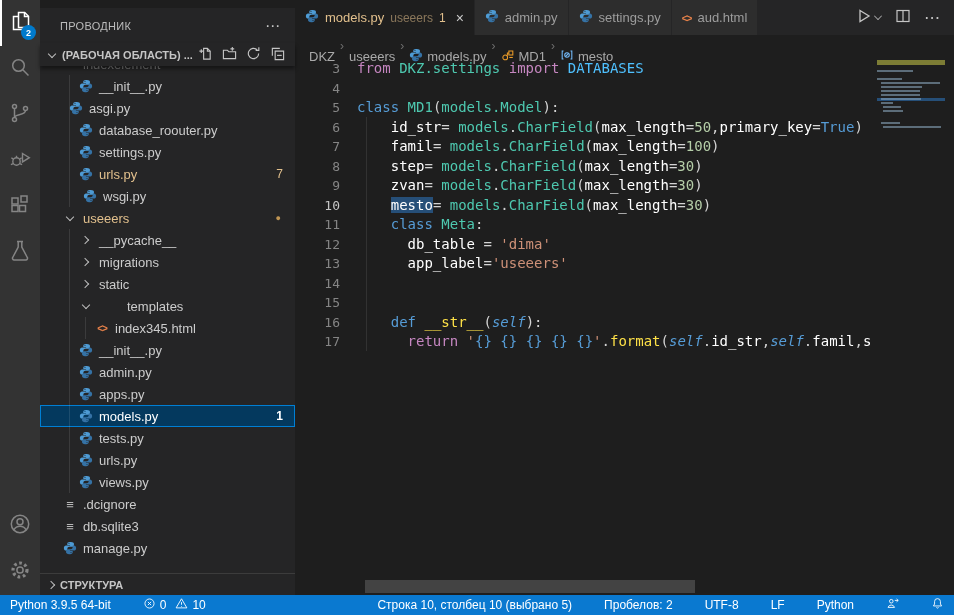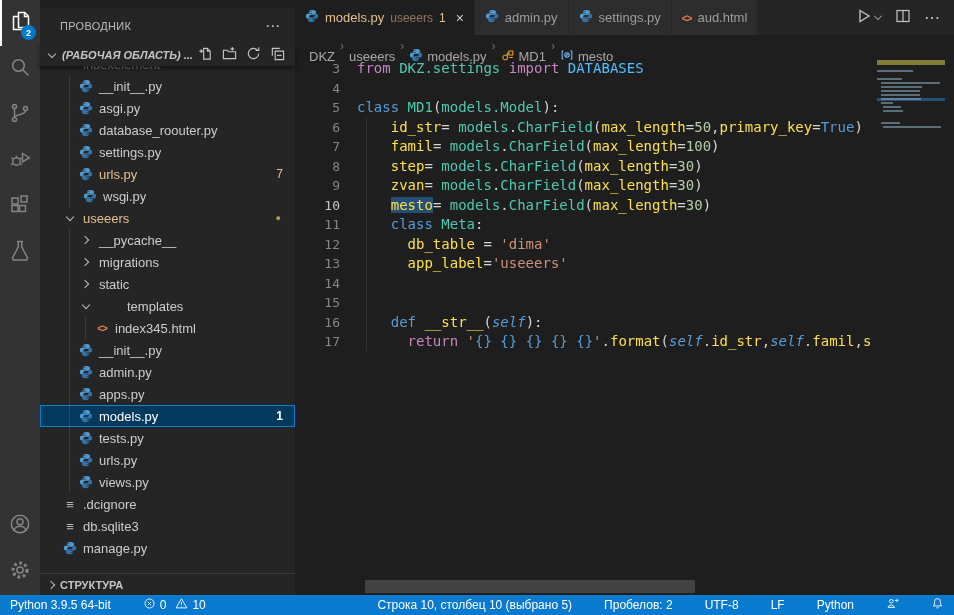--- a/index.html
+++ b/index.html
@@ -21,21 +21,21 @@
               display:flex; align-items:center; justify-content:center; padding:0 2px; }
 
   
   .sidebar { width:255px; background:#252526; color:#cccccc; display:flex; flex-direction:column;
              font-size:13px; flex:none;margin-top:8px; }
   .sb-title { height:35px; flex:none; display:flex; align-items:center; padding:0 14px 0 20px;
               font-size:11px; color:#bbbbbb; letter-spacing:.3px; }
   .sb-more { margin-left:auto; color:#c5c5c5; font-size:15px; letter-spacing:1px; cursor:pointer; }
   .ws-header { height:23px; flex:none; display:flex; align-items:center; font-weight:bold;
                font-size:11px; color:#c5c5c5; padding:0 10px 0 4px;
-               box-shadow:0 3px 4px rgba(0,0,0,.45); position:relative; z-index:3;font-style:italic; }
+               box-shadow:0 3px 4px rgba(0,0,0,.45); position:relative; z-index:3; }
   .ws-label { margin-left:2px; white-space:nowrap; overflow:hidden; }
   .ws-icons { margin-left:auto; display:flex; gap:9px; }
   .ws-icons svg { width:15px; height:15px; color:#c5c5c5; cursor:pointer; }
 
   .tree { flex:1; overflow:hidden; position:relative; }
   .tree-clip { height:9px; overflow:hidden; }
   .tree-clip .tree-row { margin-top:-13px; color:#7b7b7b; }
   .tree-row { height:22px; display:flex; align-items:center; cursor:pointer; position:relative; }
   .tree-row.selected { background:#04395e; color:#ffffff; outline:1px solid #007fd4; outline-offset:-1px; }
   .chev { width:16px; height:16px; flex:none; display:flex; align-items:center; justify-content:center; }
@@ -82,21 +82,21 @@
 
   .editor-body { flex:1; position:relative; overflow:hidden;
                  font-family:"DejaVu Sans Mono","Liberation Mono",monospace;
                  font-size:14px; line-height:19.5px; }
   #code { position:absolute; top:2px; left:0; right:79px; overflow:hidden; }
   .cl { display:flex; height:19.5px; }
   .ln { width:62px; flex:none; text-align:right; padding-right:17px; color:#858585; font-size:13px; }
   .cl.cur .ln { color:#c6c6c6; }
   .lc { white-space:pre; }
   .lc span { white-space:pre; }
-  .tk-ctrl{color:#C586C0}.tk-kw{color:#569CD6}.tk-type{color:#4EC9B0}.tk-var{color:#fde047}
+  .tk-ctrl{color:#C586C0}.tk-kw{color:#569CD6}.tk-type{color:#4EC9B0}.tk-var{color:#ffffff}
   .tk-const{color:#4FC1FF}.tk-num{color:#B5CEA8}.tk-str{color:#CE9178}.tk-fn{color:#fde047}
   .tk-pl{color:#D4D4D4}.tk-self{color:#569CD6;font-style:italic}.tk-fmt{color:#569CD6}
   .tk-sel{background:#264F78}
   .iguide { position:absolute; width:1px; background:rgba(255,255,255,.09); }
 
   .minimap { position:absolute; top:3px; right:9px; width:68px; }
   .mm-row { height:3px; margin-bottom:1px; position:relative; }
   .mm-bar { height:2px; background:rgba(133,161,184,.6); }
   .mm-row.olive { background:#7d7d35; height:5px; }
   .mm-row.selrow { background:#264f78; }
@@ -243,21 +243,21 @@
         <div class="tguide" style="left:45px;top:251px;height:22px"></div>
       <div class="tree-row" style="padding-left: 38px;">
             <span class="fi">
               <svg viewBox="0 0 32 32">
                 <path fill="#4e9bd4" d="M15.9 2c-4.3 0-6.1 1.8-6.1 4.3V9h6.3v1.1H6.9C4.2 10.1 2 12 2 16s2.2 5.9 4.9 5.9h3V18c0-2.6 2.1-4.6 4.7-4.6h6.3c2.3 0 4.1-1.9 4.1-4.2V6.3C25 3.8 22.3 2 18 2h-2.1zm-2.2 2.6c.7 0 1.2.5 1.2 1.2s-.5 1.2-1.2 1.2-1.2-.5-1.2-1.2.5-1.2 1.2-1.2z"></path>
                 <path fill="#3572a5" d="M16.1 30c4.3 0 6.1-1.8 6.1-4.3V23h-6.3v-1.1h9.2c2.7 0 4.9-1.9 4.9-5.9s-2.2-5.9-4.9-5.9h-3V14c0 2.6-2.1 4.6-4.7 4.6h-6.3c-2.3 0-4.1 1.9-4.1 4.2v2.9C7 28.2 9.7 30 14 30h2.1zm2.2-2.6c-.7 0-1.2-.5-1.2-1.2s.5-1.2 1.2-1.2 1.2.5 1.2 1.2-.5 1.2-1.2 1.2z"></path>
               </svg>
             </span>
             <span class="tl">__init__.py</span>
           </div>
-          <div class="tree-row" style="padding-left: 38px;">
+          <div class="tree-row" style="padding-left: 28px;">
             <span class="fi">
               <svg viewBox="0 0 32 32">
                 <path fill="#4e9bd4" d="M15.9 2c-4.3 0-6.1 1.8-6.1 4.3V9h6.3v1.1H6.9C4.2 10.1 2 12 2 16s2.2 5.9 4.9 5.9h3V18c0-2.6 2.1-4.6 4.7-4.6h6.3c2.3 0 4.1-1.9 4.1-4.2V6.3C25 3.8 22.3 2 18 2h-2.1zm-2.2 2.6c.7 0 1.2.5 1.2 1.2s-.5 1.2-1.2 1.2-1.2-.5-1.2-1.2.5-1.2 1.2-1.2z"></path>
                 <path fill="#3572a5" d="M16.1 30c4.3 0 6.1-1.8 6.1-4.3V23h-6.3v-1.1h9.2c2.7 0 4.9-1.9 4.9-5.9s-2.2-5.9-4.9-5.9h-3V14c0 2.6-2.1 4.6-4.7 4.6h-6.3c-2.3 0-4.1 1.9-4.1 4.2v2.9C7 28.2 9.7 30 14 30h2.1zm2.2-2.6c-.7 0-1.2-.5-1.2-1.2s.5-1.2 1.2-1.2 1.2.5 1.2 1.2-.5 1.2-1.2 1.2z"></path>
               </svg>
             </span>
             <span class="tl">asgi.py</span>
           </div>
           <div class="tree-row" style="padding-left: 38px;">
             <span class="fi">

